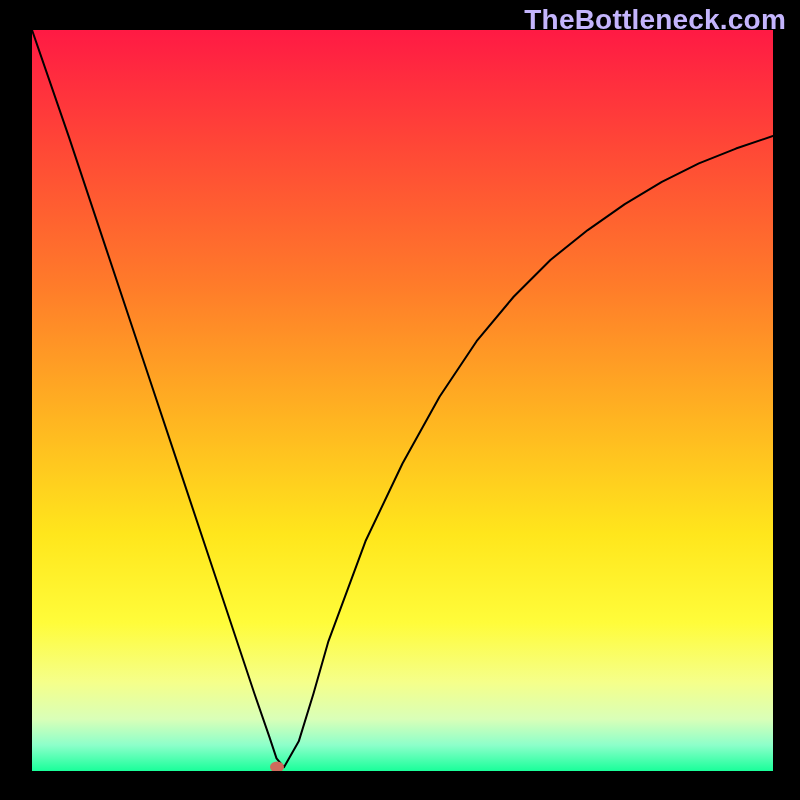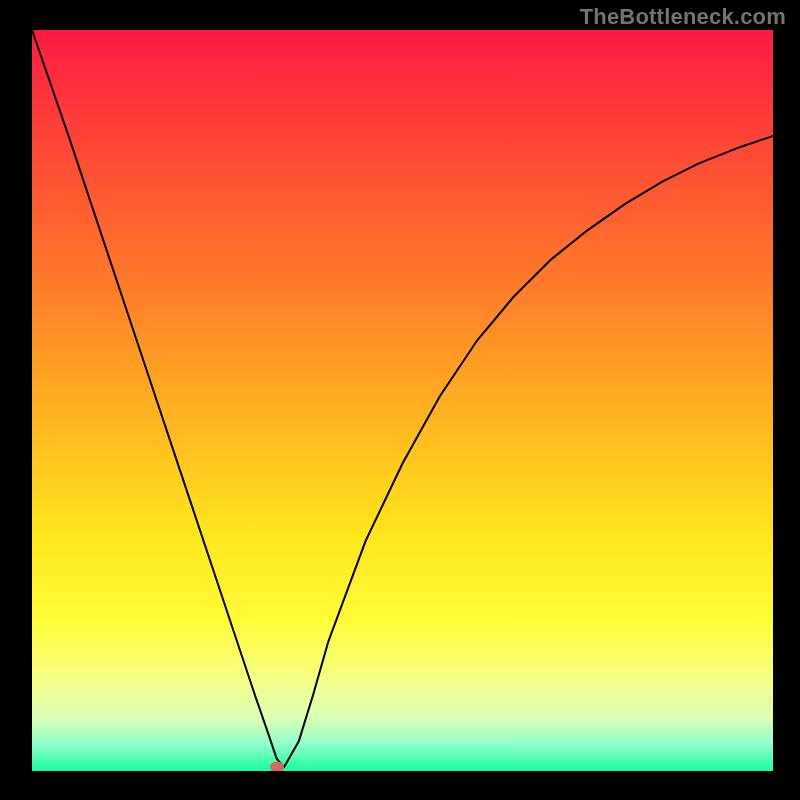--- a/index.html
+++ b/index.html
@@ -14,22 +14,22 @@
   .frame {
     position: relative;
     width: 800px;
     height: 800px;
     background: #000;
   }
   .watermark {
     position: absolute;
     top: 4px;
     right: 14px;
-    color: #737373;
-    font-size: 22px;
+    color: #c4b5fd;
+    font-size: 28px;
     font-weight: 600;
     letter-spacing: 0.2px;
     z-index: 4;
     user-select: none;
   }
   .plot-area {
     position: absolute;
     left: 32px;
     top: 30px;
     width: 741px;

